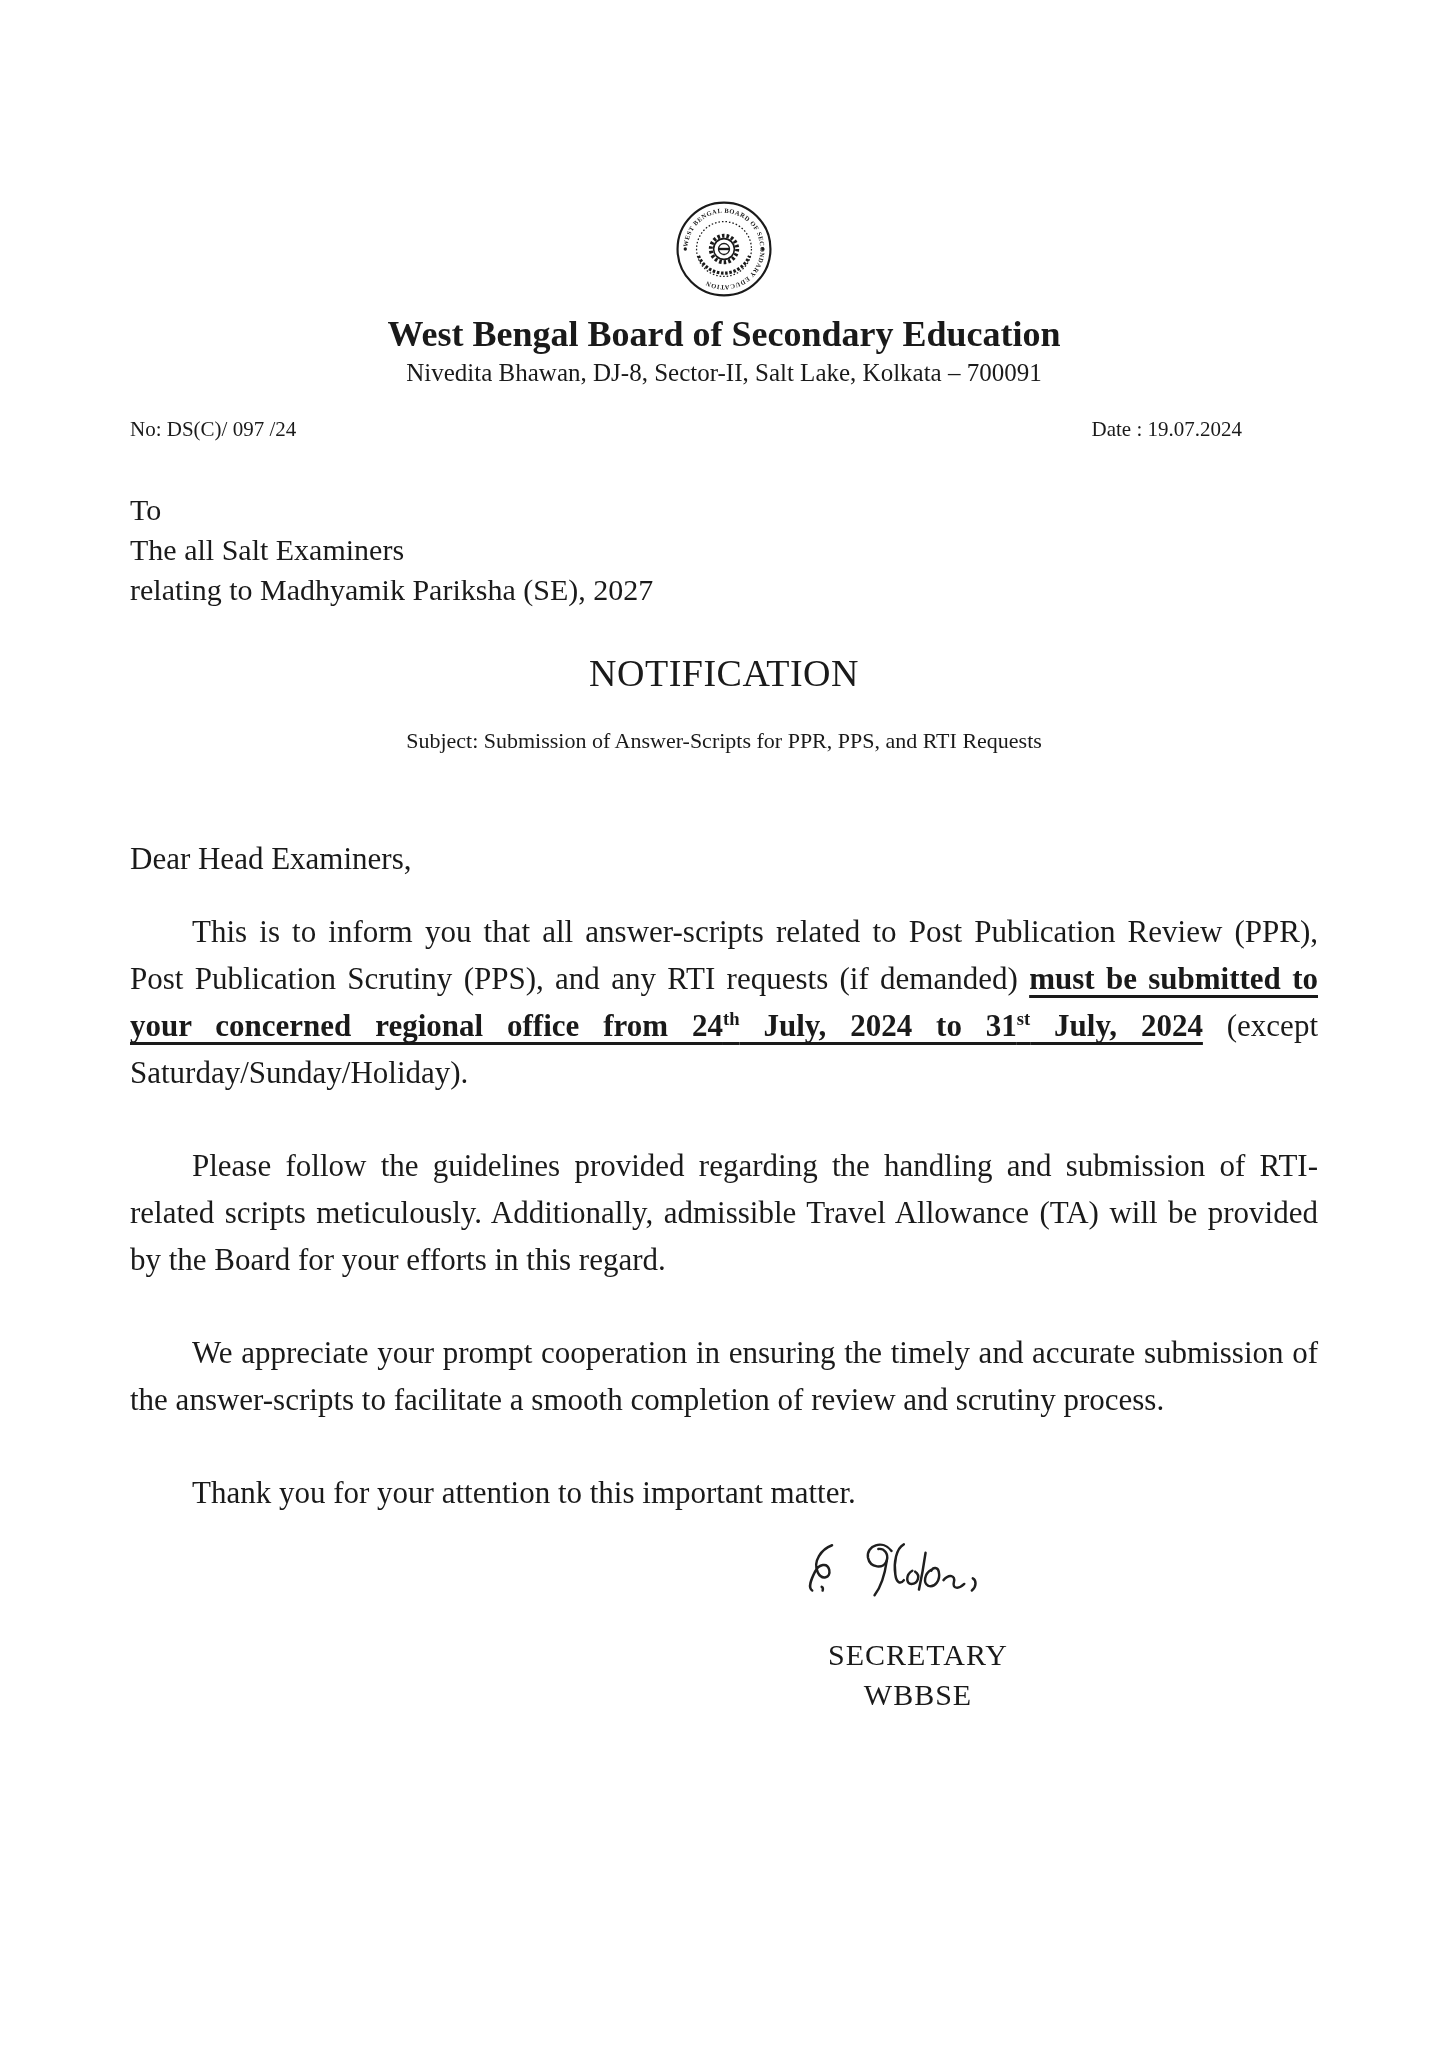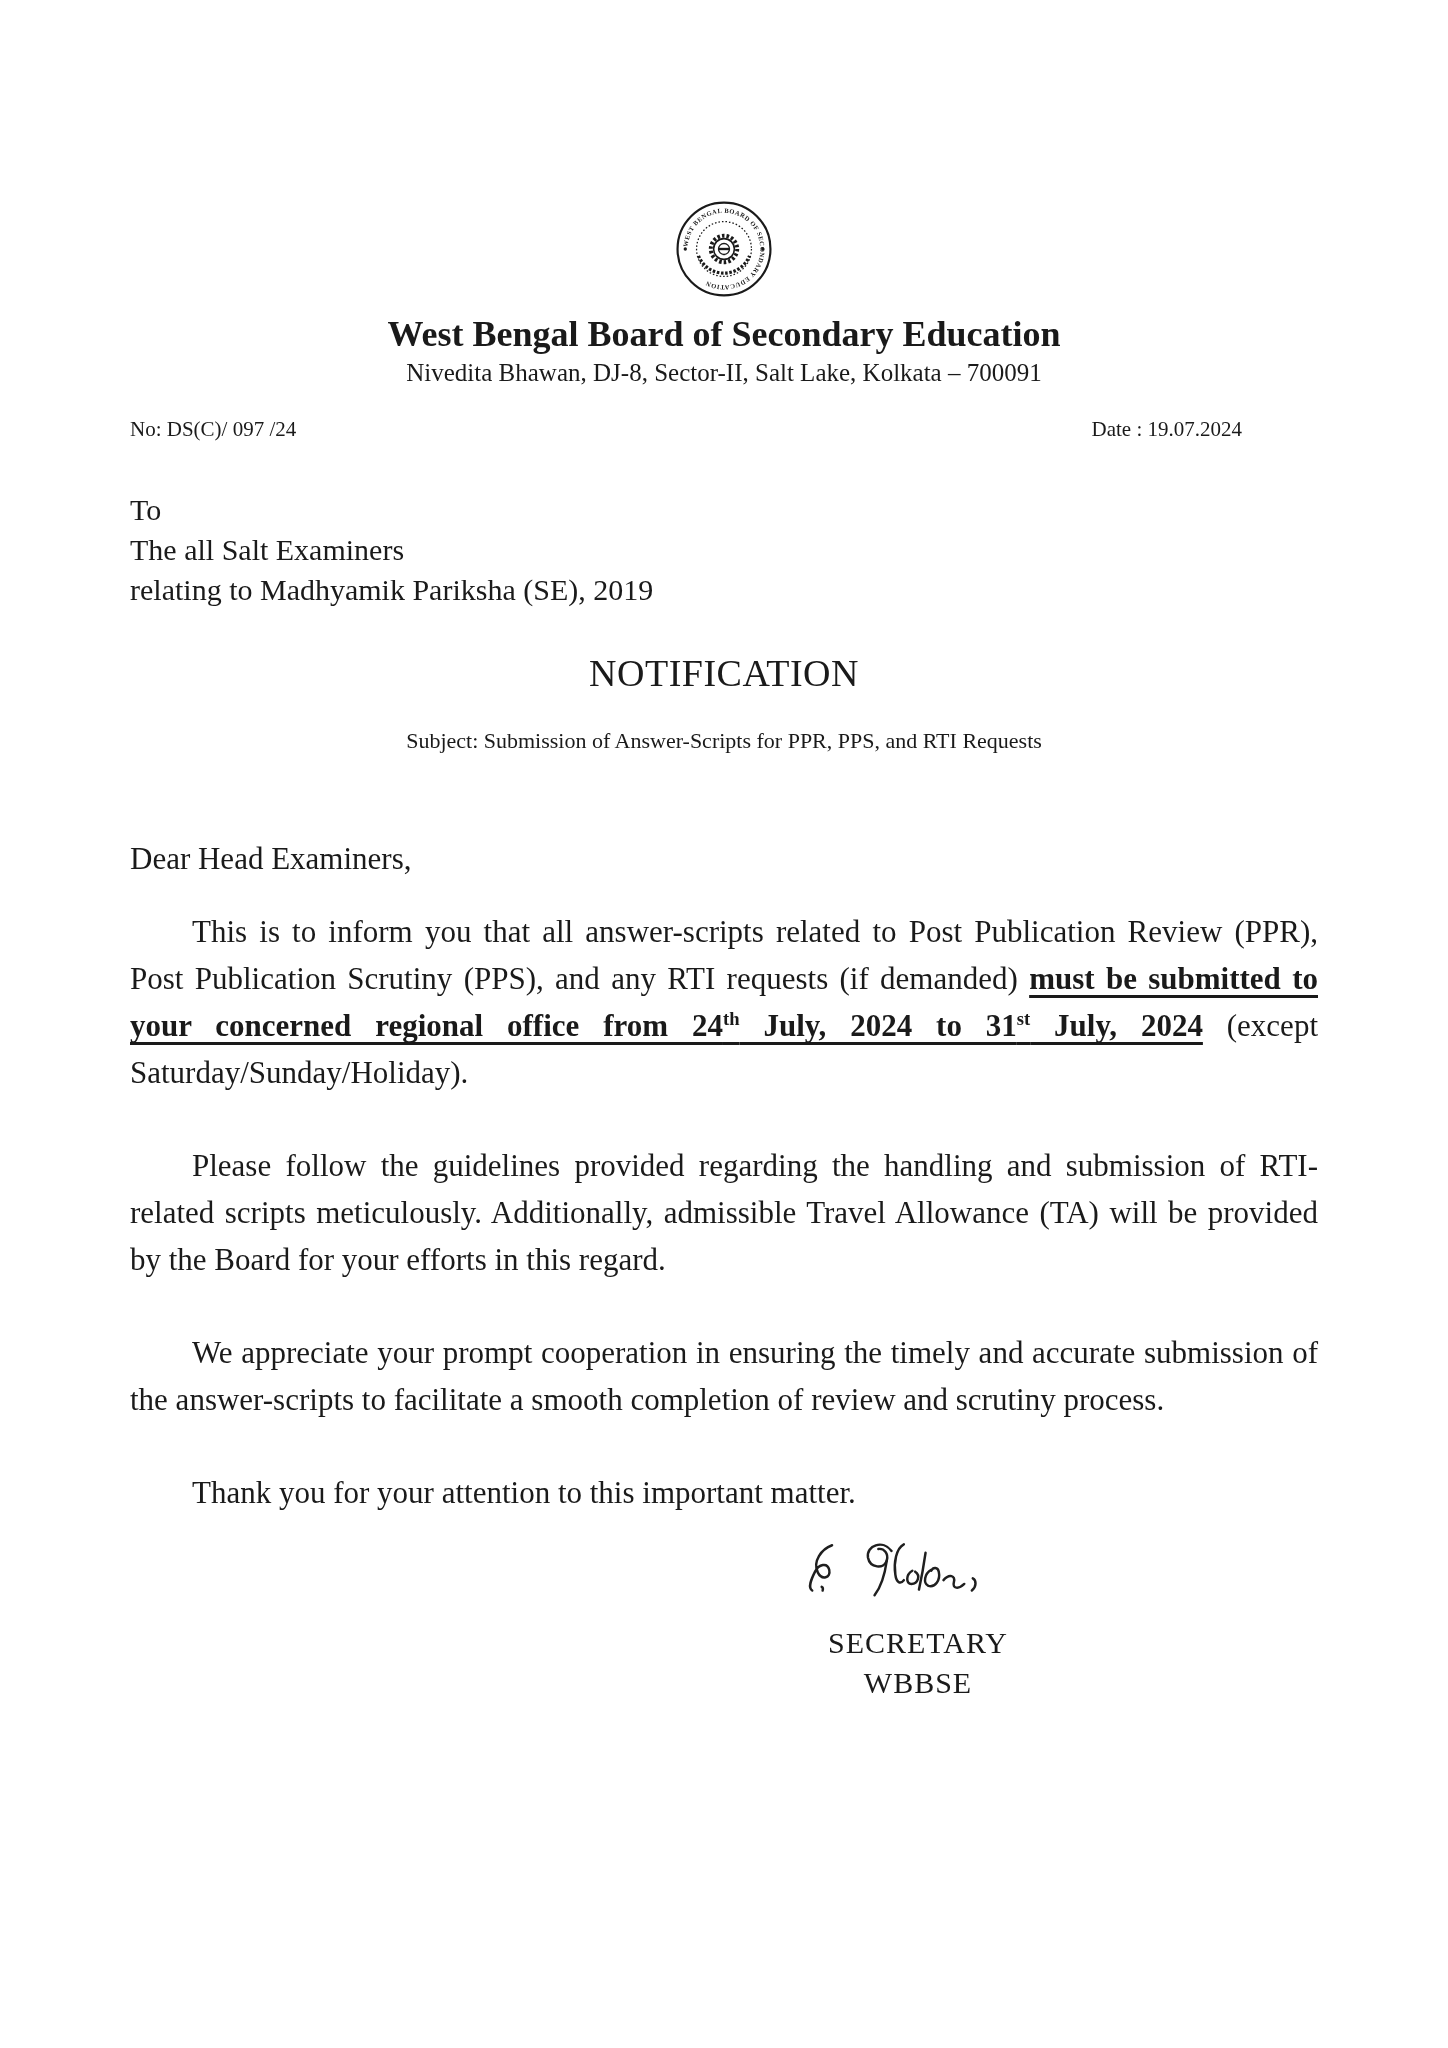--- a/index.html
+++ b/index.html
@@ -102,21 +102,21 @@
     margin: 16px 240px 0 auto;
     text-align: center;
   }
   .signature-svg {
     display: block;
     width: 250px;
     height: 85px;
     margin: 0 auto;
   }
   .sign-title {
-    margin-top: 8px;
+    margin-top: 20px;
     font-size: 30px;
     letter-spacing: 1px;
     line-height: 36px;
   }
   .sign-org {
     margin-top: 4px;
     font-size: 30px;
     letter-spacing: 1px;
     line-height: 36px;
   }
@@ -153,21 +153,21 @@
     <div class="org-address">Nivedita Bhawan, DJ-8, Sector-II, Salt Lake, Kolkata – 700091</div>
 
     <div class="ref-row">
       <span class="ref-no">No: DS(C)/ 097 /24</span>
       <span class="ref-date">Date : 19.07.2024</span>
     </div>
 
     <div class="to-block">
       <div>To</div>
       <div>The all Salt Examiners</div>
-      <div>relating to Madhyamik Pariksha (SE), 2019</div>
+      <div>relating to Madhyamik Pariksha (SE), 2027</div>
     </div>
 
     <div class="heading">NOTIFICATION</div>
     <div class="subject">Subject: Submission of Answer-Scripts for PPR, PPS, and RTI Requests</div>
 
     <div class="salutation">Dear Head Examiners,</div>
 
     <p class="body-para"><span>This is to inform you that all answer-scripts related to Post Publication Review (PPR), Post Publication Scrutiny (PPS), and any RTI requests (if demanded) </span><span class="bu"><span>must be submitted to your concerned regional office from 24</span><sup>th</sup><span> July, 2024 to 31</span><sup>st</sup><span> July, 2024</span></span><span> (except Saturday/Sunday/Holiday).</span></p>
 
     <p class="body-para">Please follow the guidelines provided regarding the handling and submission of RTI-related scripts meticulously. Additionally, admissible Travel Allowance (TA) will be provided by the Board for your efforts in this regard.</p>

